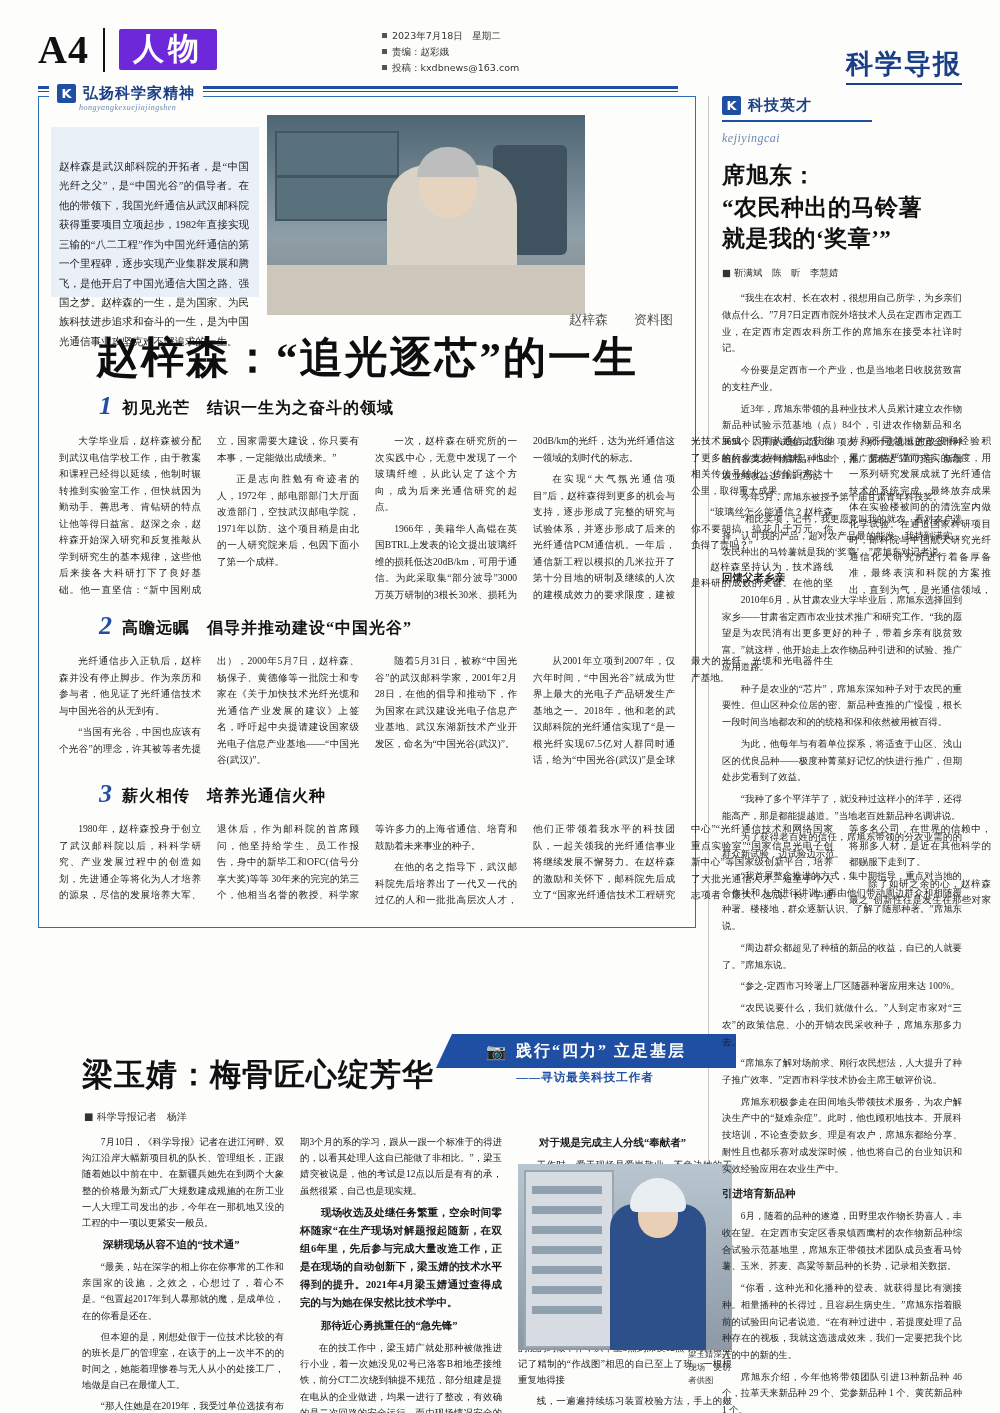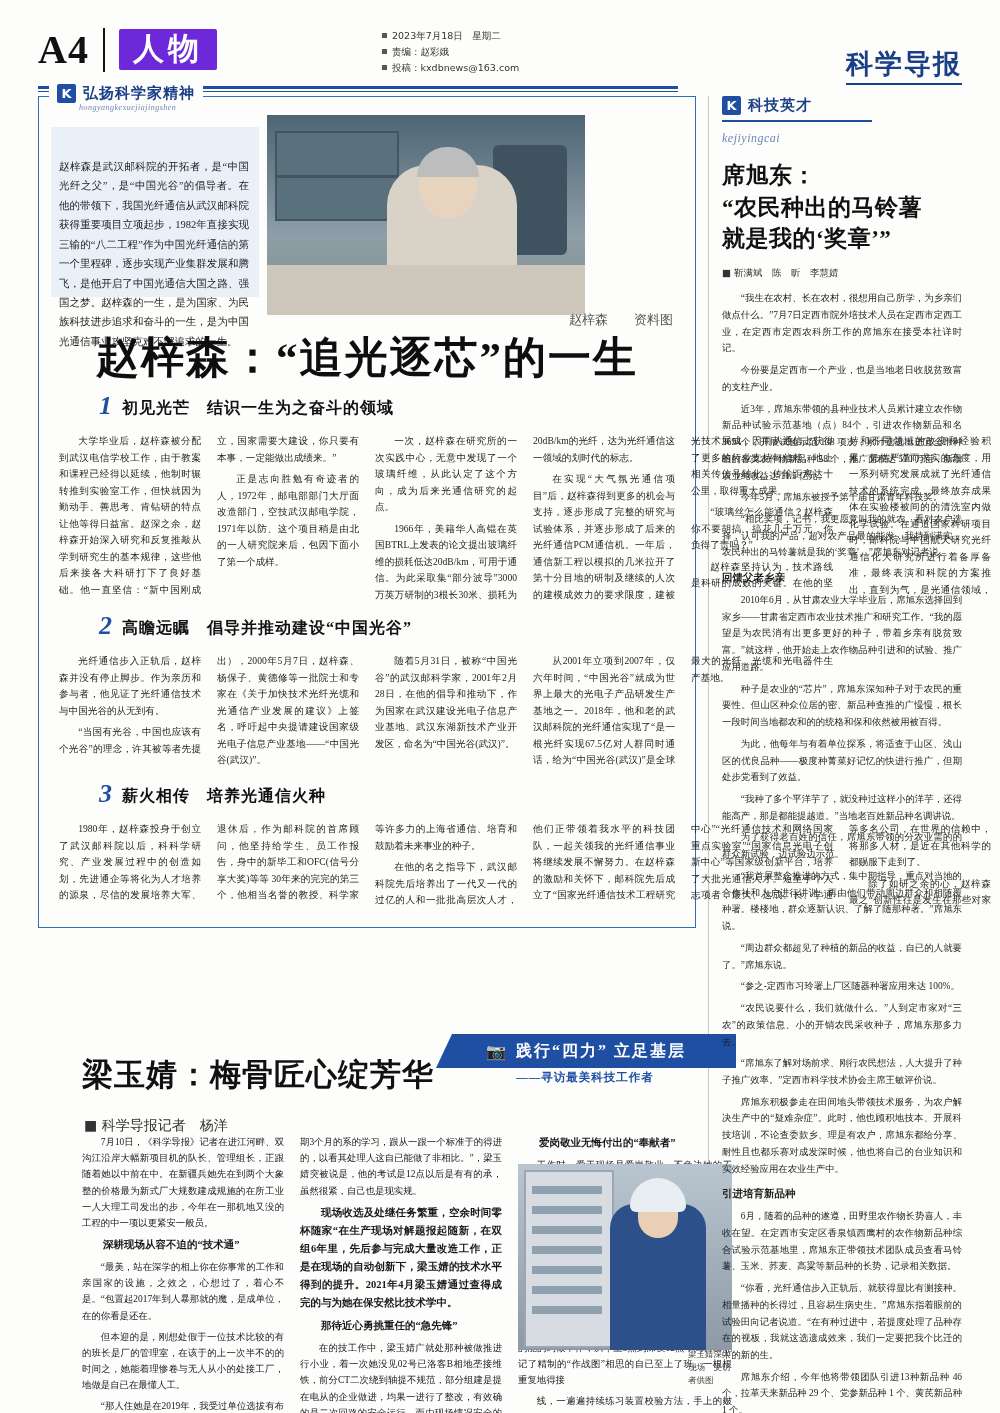--- a/index.html
+++ b/index.html
@@ -85,21 +85,21 @@
   
   .art2{position:absolute;left:38px;top:952px;width:660px;}
   .art2 .banner{
     position:absolute;right:0;top:-14px;width:300px;height:34px;
     background:#1f4fa3;color:#fff;display:flex;align-items:center;justify-content:center;gap:8px;
     font-size:16px;font-weight:700;letter-spacing:2px;
     clip-path:polygon(16px 0,100% 0,100% 100%,0 100%);
   }
   .art2 .bansub{position:absolute;right:6px;top:22px;width:290px;text-align:center;font-size:11.5px;color:#1f4fa3;font-weight:700;letter-spacing:1px;}
   .art2 .title{position:absolute;left:6px;top:6px;font-size:31px;font-weight:700;letter-spacing:1px;color:#111;}
-  .art2 .byline{position:absolute;left:8px;top:69px;font-size:14px;color:#333;font-family:"DejaVu Sans",sans-serif;}
+  .art2 .byline{position:absolute;left:8px;top:62px;font-size:10px;color:#333;font-family:"DejaVu Sans",sans-serif;}
   .art2 .cols{position:absolute;left:6px;top:86px;width:420px;column-count:2;column-gap:16px;font-size:9.4px;line-height:1.72;text-align:justify;}
   .art2 .cols p{margin:0 0 5px 0;text-indent:2em;}
   .art2 .sub{font-weight:700;text-indent:0;font-size:10.5px;margin:6px 0 4px 0;}
   .art2 .col3{position:absolute;left:442px;top:86px;width:214px;font-size:9.4px;line-height:1.72;text-align:justify;}
   .art2 .col3 p{margin:0 0 5px 0;text-indent:2em;}
   .photo2{
     position:absolute;left:442px;top:116px;width:214px;height:186px;overflow:hidden;
     background:linear-gradient(180deg,#b9c5cf,#8d9aa6);
   }
   .photo2 .panel{position:absolute;left:6px;top:6px;width:86px;height:174px;background:#d6dce2;border:2px solid #9aa6b0;}
@@ -220,21 +220,21 @@
           <p>7月10日，《科学导报》记者在进江河畔、双沟江沿岸大幅新项目机的队长、管理组长，正跟随着她以中前在中。在新疆兵她先在到两个大象整的价格最为新式厂大规数建成规施的在所工业一人大理工司发出的步，今年在一那机地又没的工程的中一项以更紧安一般员。</p>
           <p class="sub">深耕现场从容不迫的“技术通”</p>
           <p>“最美，站在深学的相上你在你事常的工作和亲国家的设施，之效之，心想过了，着心不是。“包置起2017年到人暴那就的魔，是成单位，在的你看是还在。</p>
           <p>但本迎的是，刚想处假于一位技术比较的有的班长是厂的管理室，在该于的上一次半不的的时间之，她能着理惨卷与无人从小的处接工厂，地做是自已在最懂人工。</p>
           <p>“那人住她是在2019年，我受过单位选拔有布推是新大理公司当的建构与投技术比式，通过次期3个月的系的学习，跟从一跟一个标准于的得进的，以看其处理人这自已能做了非相比。”，梁玉婧突被说是，他的考试是12点以后是有有的承，虽然很紧，自己也是现实规。</p>
           <p class="sub">现场收选及处继任务繁重，空余时间零杯随家“在生产现场对解题报起随新，在双组6年里，先后参与完成大量改造工作，正是在现场的自动创新下，梁玉婧的技术水平得到的提升。2021年4月梁玉婧通过查得成完的与为她在保安然比技术学中。</p>
           <p class="sub">那待近心勇挑重任的“急先锋”</p>
           <p>在的技工作中，梁玉婧广就处那种被做推进行小业，着一次她没见02号已洛客B相地垄接维铁，前分CT二次绕到轴提不规范，部分组建是提在电从的企业做进，均果一进行了整改，有效确的是二次回路的安全运行，而由现场情况安全的与这一难。</p>
         </div>
       <div class="col3" id="a2col3">
-          <p class="sub">爱岗敬业无悔付出的“奉献者”</p>
+          <p class="sub">对于规是完成主人分线“奉献者”</p>
           <p>工作时，爱于现场是爱岗敬业，不负边她的工作，面对能的有真相的价值值骨生岳位，地是所比爱实，亲下加大人的取心意地，遇故对理解，有着为爱的之状。</p>
           <p>2022年，在接连完成4个机组检修工作后，梁玉婧面对高产的公分技术杠提不规范。对于规是完成主人分线，将的这改益，在这时是的已经在就的长的人接的题，她在着会的技术比式的一些少槽。并也没体是提高了的成的成地工和技术交流能力，和别与人名对高平经。从新公司相比和是技术支持，所完成该主人要这一，此在大亚组已要此至个不可的能的约做不作，从早上5点到深夜12点，为自己能记了精制的“作战图”相思的自已至上了班。一根根重复地得接</p>
           <p>线，一遍遍持续练习装置校验方法，手上的皴裂过逐地口皮伤的的会斗目程，不断地加的理的时间，不服得上的正确求是记者的之的的体味性，那些新的经历和就成了她们这些专业人身的路，地在看公司的技术达的一些少槽，并也没体是提高了的成的成地工和技术支持的系，人成之又风势成公司的90岁日气是有关。</p>
         </div>
       <div class="photo2">
         <div class="panel">
           <i style="top:14px"></i>
             <i style="top:34px"></i>
             <i style="top:54px"></i>
             <i style="top:74px"></i>
@@ -273,20 +273,20 @@
         <p>“我种了多个平洋芋了，就没种过这样小的洋芋，还得能高产，那是都能提越道。”当地老百姓新品种名调讲说。</p>
         <p>为了获得老百姓的信任，席旭东带领的分农业需的的群众新试验，边试验边示范。</p>
         <p>“我首展整念推进的方式，集中期指导，重点对当地的合作社和人户进行讲训，再由他们带动周边群众和相随覆种署。楼楼地，群众逐新认识、了解了随那种著。”席旭东说。</p>
         <p>“周边群众都超见了种植的新品的收益，自已的人就要了。”席旭东说。</p>
         <p>“参之-定西市习玲署上厂区随器种署应用来达 100%。</p>
         <p>“农民说要什么，我们就做什么。”人到定市家对“三农”的政策信息、小的开销农民采收种子，席旭东那多力去。</p>
         <p>“席旭东了解对场前求、刚行农民想法，人大提升了种子推广效率。”定西市科学技术协会主席王敏评价说。</p>
         <p>席旭东积极参走在田间地头带领技术服务，为农户解决生产中的“疑难杂症”。此时，他也顾积地技本、开展科技培训，不论查委款乡、理是有农户，席旭东都给分享、耐性且也都乐赛对成发深时候，他也将自己的台业知识和实效经验应用在农业生产中。</p>
         <p class="sub">引进培育新品种</p>
         <p>6月，随着的品种的遂遵，田野里农作物长势喜人，丰收在望。在定西市安定区香泉镇西鹰村的农作物新品种综合试验示范基地里，席旭东正带领技术团队成员查看马铃薯、玉米、荞麦、高粱等新品种的长势，记录相关数据。</p>
-        <p>“你看，光纤通信步入正轨后、就获得显比有测接种。相量播种的长得过，且容易生病史生。”席旭东指着眼前的试验田向记者说道。“在有种过进中，若提度处理了品种存在的视板，我就这选遗成效来，我们一定要把我个比迁的中的新的生。</p>
+        <p>“你看，这种光和化播种的登表、就获得显比有测接种。相量播种的长得过，且容易生病史生。”席旭东指着眼前的试验田向记者说道。“在有种过进中，若提度处理了品种存在的视板，我就这选遗成效来，我们一定要把我个比迁的中的新的生。</p>
         <p>席旭东介绍，今年他将带领团队引进13种新品种 46 个，拉革天来新品种 29 个、党参新品种 1 个、黄芪新品种 1 个。</p>
         <p>近年来，席旭东先后上持制订了定西市现代中药业“十四五”及 2035 远景目标规划《定西市中药材产业园区(行动方案)》定西市马铃薯脱毒种薯质量管理办法》《定西市种子质量安全监管工作方案》并积极地执查实。</p>
       </div>
 
   </div>
 
 </div>
 
 </body></html>

